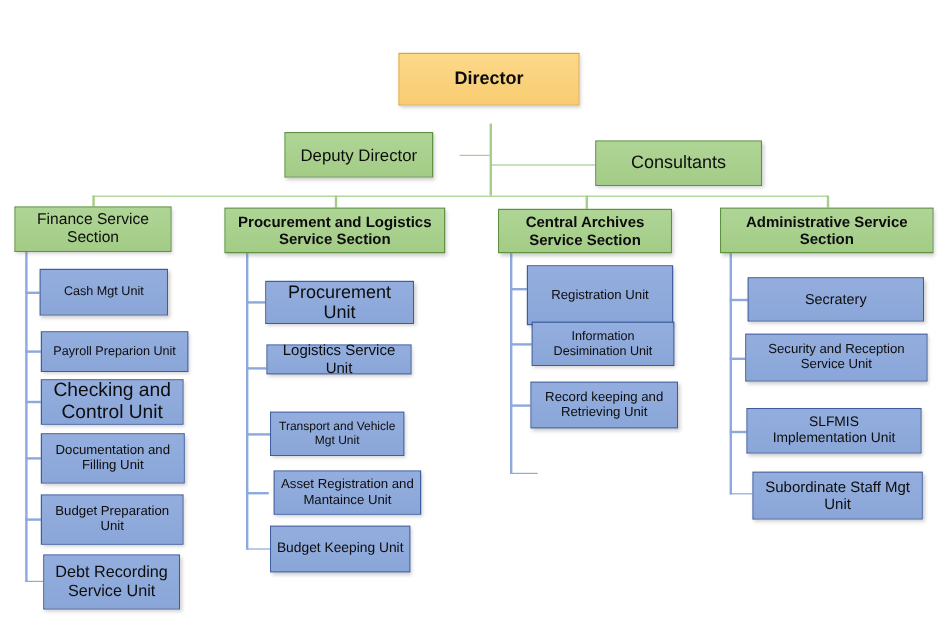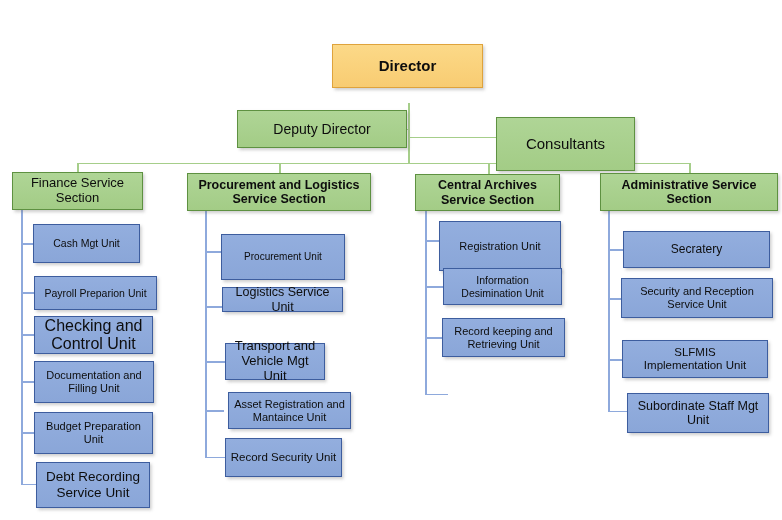--- a/index.html
+++ b/index.html
@@ -59,25 +59,25 @@
   <div class="bline" style="left:608px;top:211px;width:1.5px;height:201px"></div>
   <div class="bline" style="left:608px;top:249px;width:15px;height:1.5px"></div>
   <div class="bline" style="left:608px;top:298px;width:13px;height:1.5px"></div>
   <div class="bline" style="left:608px;top:359px;width:14px;height:1.5px"></div>
   <div class="bline" style="left:608px;top:410.5px;width:19px;height:1.5px"></div>
 
   <div class="node orange bold" style="left:332px;top:44px;width:151px;height:44px;font-size:15px">
     <span class="lbl">Director</span>
   </div>
 
-  <div class="node green" style="left:237px;top:110px;width:170px;height:38px;font-size:14px">
+  <div class="node green" style="left:237px;top:110px;width:124px;height:38px;font-size:14px">
     <span class="lbl">Deputy Director</span>
   </div>
 
-  <div class="node green" style="left:496px;top:117px;width:139px;height:54px;font-size:15px">
+  <div class="node green" style="left:496px;top:117px;width:139px;height:38px;font-size:15px">
     <span class="lbl">Consultants</span>
   </div>
 
   <div class="node green" style="left:12px;top:172px;width:131px;height:38px;font-size:13px">
     <span class="lbl">Finance Service Section</span>
   </div>
 
   <div class="node green bold" style="left:187px;top:173px;width:184px;height:38px;font-size:12.5px">
     <span class="lbl">Procurement and Logistics Service Section</span>
   </div>
@@ -102,34 +102,34 @@
   <div class="node blue" style="left:34px;top:361px;width:120px;height:42px;font-size:11px">
     <span class="lbl">Documentation and Filling Unit</span>
   </div>
   <div class="node blue" style="left:34px;top:412px;width:119px;height:42px;font-size:11px">
     <span class="lbl">Budget Preparation Unit</span>
   </div>
   <div class="node blue" style="left:36px;top:462px;width:114px;height:46px;font-size:13.5px">
     <span class="lbl">Debt Recording Service Unit</span>
   </div>
 
-  <div class="node blue" style="left:221px;top:234px;width:124px;height:46px;font-size:10px">
+  <div class="node blue" style="left:221px;top:234px;width:124px;height:36px;font-size:15px">
     <span class="lbl">Procurement Unit</span>
   </div>
   <div class="node blue" style="left:222px;top:287px;width:121px;height:25px;font-size:12.5px">
     <span class="lbl">Logistics Service Unit</span>
   </div>
-  <div class="node blue" style="left:225px;top:343px;width:100px;height:37px;font-size:13px">
+  <div class="node blue" style="left:225px;top:343px;width:112px;height:37px;font-size:10px">
     <span class="lbl">Transport and Vehicle Mgt Unit</span>
   </div>
   <div class="node blue" style="left:228px;top:392px;width:123px;height:37px;font-size:11px">
     <span class="lbl">Asset Registration and Mantaince Unit</span>
   </div>
   <div class="node blue" style="left:225px;top:438px;width:117px;height:39px;font-size:11.5px">
-    <span class="lbl">Record Security Unit</span>
+    <span class="lbl">Budget Keeping Unit</span>
   </div>
 
   <div class="node blue" style="left:439px;top:221px;width:122px;height:50px;font-size:11px">
     <span class="lbl">Registration Unit</span>
   </div>
   <div class="node blue" style="left:443px;top:268px;width:119px;height:37px;font-size:10.5px">
     <span class="lbl">Information Desimination Unit</span>
   </div>
   <div class="node blue" style="left:442px;top:318px;width:123px;height:39px;font-size:11px">
     <span class="lbl">Record keeping and Retrieving Unit</span>

